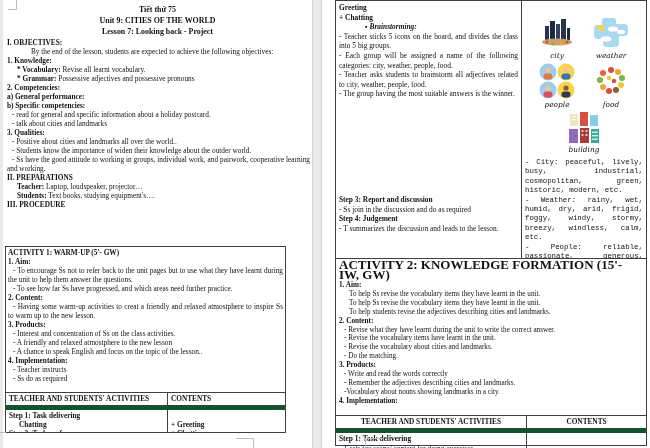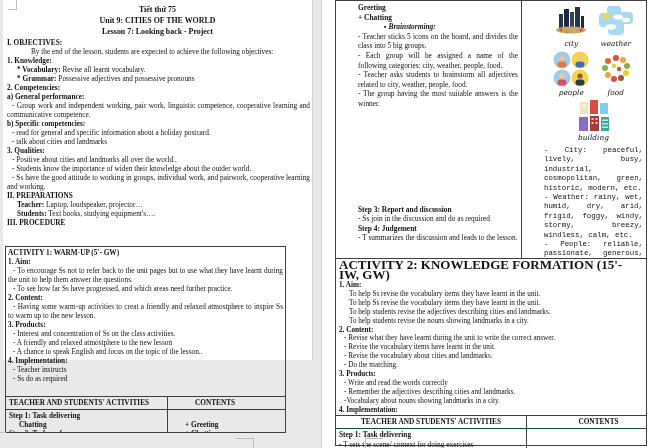--- a/index.html
+++ b/index.html
@@ -1,53 +1,53 @@
 <!DOCTYPE html>
 <html><head>
 <meta charset="utf-8">
 <style>
   html,body{margin:0;padding:0;}
   body{width:650px;height:448px;position:relative;background:#e9e9e9;overflow:hidden;
        font-family:"Liberation Serif","DejaVu Serif",serif;color:#121212;}
   .page{position:absolute;top:0;background:#fff;}
-  #pageL{left:3px;width:309px;height:360px;border-right:1px solid #d4d4d4;}
+  #pageL{left:3px;width:309px;height:448px;border-right:1px solid #d4d4d4;}
   #pageR{left:321px;width:329px;height:448px;border-left:1px solid #d4d4d4;}
   .ln{font-size:7.3px;line-height:9px;white-space:normal;}
   .b{font-weight:bold}
   .i{font-style:italic}
   .just{text-align:justify}
   .ind1{padding-left:5px}
   .ind2{padding-left:10px}
   .ind3{padding-left:26px}
   .indf{text-indent:24px}
   .hang{text-indent:5px}
   .sp9{height:9px}
   .sp96{height:96px}
   
   #lpTitles{padding-top:4px;font-weight:bold;text-align:center;}
   #lpTitles .ln{font-size:7.9px;line-height:11.2px;}
   #lpBody{position:absolute;left:4px;top:38px;width:303px;height:207px;overflow:hidden;}
   #act1{position:absolute;left:2px;top:246px;width:281px;height:187px;border:1px solid #3f3f3f;
         box-sizing:border-box;display:flex;flex-direction:column;}
   #act1content{flex:1;padding:1px 2px;overflow:hidden;}
-  .thead{display:grid;border-top:1px solid #3f3f3f;border-bottom:1px solid #14532d;font-weight:bold;gap:24px;}
-  .tbody{display:grid;gap:14px;}
+  .thead{display:grid;border-top:1px solid #3f3f3f;border-bottom:5px solid #14532d;font-weight:bold;}
+  .tbody{display:grid;}
   .thead>div,.tbody>div{padding:1px 3px;overflow:hidden;}
   .thead>div:first-child,.tbody>div:first-child{border-right:1px solid #3f3f3f;}
   #ltable .thead,#ltable .tbody{grid-template-columns:162px 1fr;}
   #ltable .thead>div{font-size:7.3px;line-height:10px;}
   #ltable .tbody{height:22px;}
   
   #rtable{position:absolute;left:13px;top:0;width:312px;height:446px;border:1px solid #3f3f3f;
           box-sizing:border-box;display:flex;flex-direction:column;}
   #pageR .ln{font-size:7.4px;line-height:9.6px;}
   #rrow1{height:257px;display:grid;grid-template-columns:186px 1fr;flex:none;}
-  #rrow1>div{overflow:hidden;margin-left:19px;}
+  #rrow1>div{overflow:hidden;}
   #rrow1>div:first-child{border-right:1px solid #3f3f3f;padding:2px 3px;}
-  #rcellContents{padding:2px 3px;}
+  #rcellContents{padding:14px 3px;}
   #ract2h{border-top:1px solid #3f3f3f;padding:1px 3px;flex:none;}
   #ract2h .ln{font-size:13px;line-height:10px;}
   #act2lines{padding:0 3px;flex:none;overflow:hidden;height:134px;}
   #act2lines .ln{font-size:7.2px;line-height:8.9px;}
   #rtable2h.thead{grid-template-columns:191px 1fr;text-align:center;flex:none;}
   #rtable2h>div{font-size:7.3px;line-height:10px;}
   #rtable2b.tbody{grid-template-columns:191px 1fr;flex:1;}
   
   .figrow{display:flex;justify-content:space-between;padding:2px 5px 0;}
   .figcenter{display:flex;justify-content:center;padding-top:3px;}
@@ -72,21 +72,20 @@
       <div class="ln"><span class="b">Lesson 7: Looking back - Project</span></div>
     </div>
   <div id="lpBody">
       <div class="ln"><span class="b">I. OBJECTIVES:</span></div>
       <div class="ln just indf"><span>By the end of the lesson, students are expected to achieve the following objectives:</span></div>
       <div class="ln"><span class="b">1. Knowledge:</span></div>
       <div class="ln ind2"><span class="b">* Vocabulary:</span><span>  Revise all learnt vocabulary.</span></div>
       <div class="ln ind2"><span class="b">* Grammar:</span><span> Possessive adjectives and possessive pronouns</span></div>
       <div class="ln"><span class="b">2. Competencies:</span></div>
       <div class="ln"><span class="b">a) General performance:</span></div>
-      <div class="ln just hang"><span>- Group work and independent working, pair work, linguistic competence, cooperative learning and communicative competence.</span></div>
       <div class="ln"><span class="b">b) Specific competencies:</span></div>
       <div class="ln ind1"><span>- read for general and specific information about a holiday postcard.</span></div>
       <div class="ln ind1"><span>- talk about cities and landmarks</span></div>
       <div class="ln"><span class="b">3. Qualities:</span></div>
       <div class="ln ind1"><span>- Positive about cities and landmarks all over the world..</span></div>
       <div class="ln ind1"><span>- Students know the importance of widen their knowledge about the outder world.</span></div>
       <div class="ln just hang"><span>- Ss have the good attitude to working in groups, individual work, and pairwork, cooperative learning and working.</span></div>
       <div class="ln"><span class="b">II. PREPARATIONS</span></div>
       <div class="ln ind2"><span class="b">Teacher:</span><span> Laptop, loudspeaker, projector…</span></div>
       <div class="ln ind2"><span class="b">Students:</span><span> Text books, studying equipment's….</span></div>
@@ -243,21 +242,20 @@
       </div>
     </div>
     <div id="ract2h">
         <div class="ln"><span class="b">ACTIVITY 2: KNOWLEDGE FORMATION (15'- IW, GW)</span></div>
       </div>
     <div id="act2lines">
         <div class="ln"><span class="b">1. Aim:</span></div>
         <div class="ln ind2"><span>To help Ss revise the vocabulary items they have learnt in the unit.</span></div>
         <div class="ln ind2"><span>To help Ss revise the vocabulary items they have learnt in the unit.</span></div>
         <div class="ln ind2"><span>To help students revise the adjectives describing cities and landmarks.</span></div>
-        <div class="ln ind2"><span>To help students revise the nouns showing landmarks in a city.</span></div>
         <div class="ln"><span class="b">2. Content:</span></div>
         <div class="ln ind1"><span>- Revise what they have learnt during the unit to write the correct answer.</span></div>
         <div class="ln ind1"><span>- Revise the vocabulary items have learnt in the unit.</span></div>
         <div class="ln ind1"><span>- Revise the vocabulary about cities and landmarks.</span></div>
         <div class="ln ind1"><span>- Do the matching.</span></div>
         <div class="ln"><span class="b">3. Products:</span></div>
         <div class="ln ind1"><span>- Write and read the words correctly</span></div>
         <div class="ln ind1"><span>- Remember the adjectives describing cities and landmarks.</span></div>
         <div class="ln ind1"><span>-Vocabulary about nouns showing landmarks in a city.</span></div>
         <div class="ln"><span class="b">4. Implementation:</span></div>

